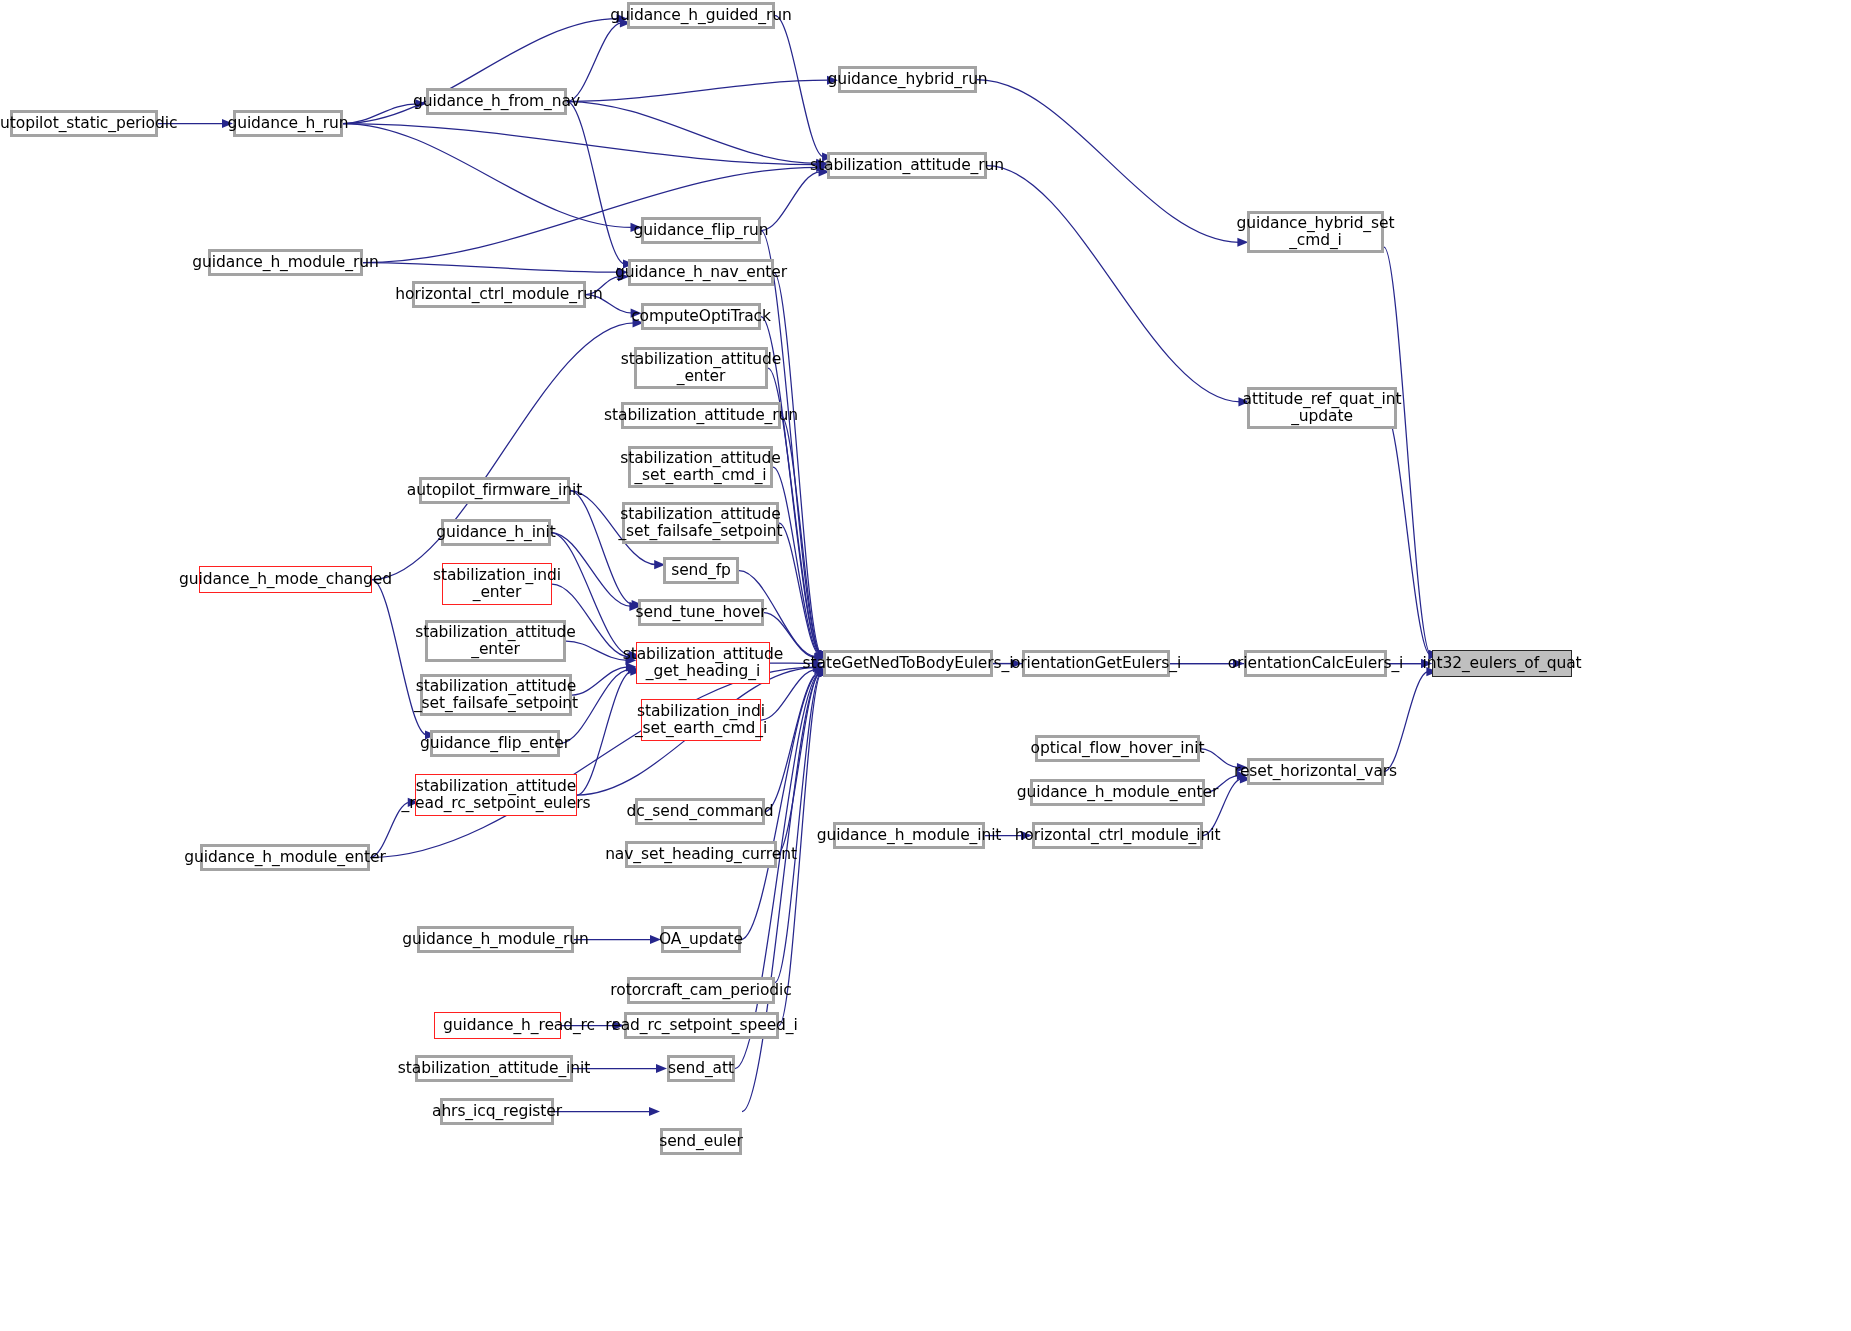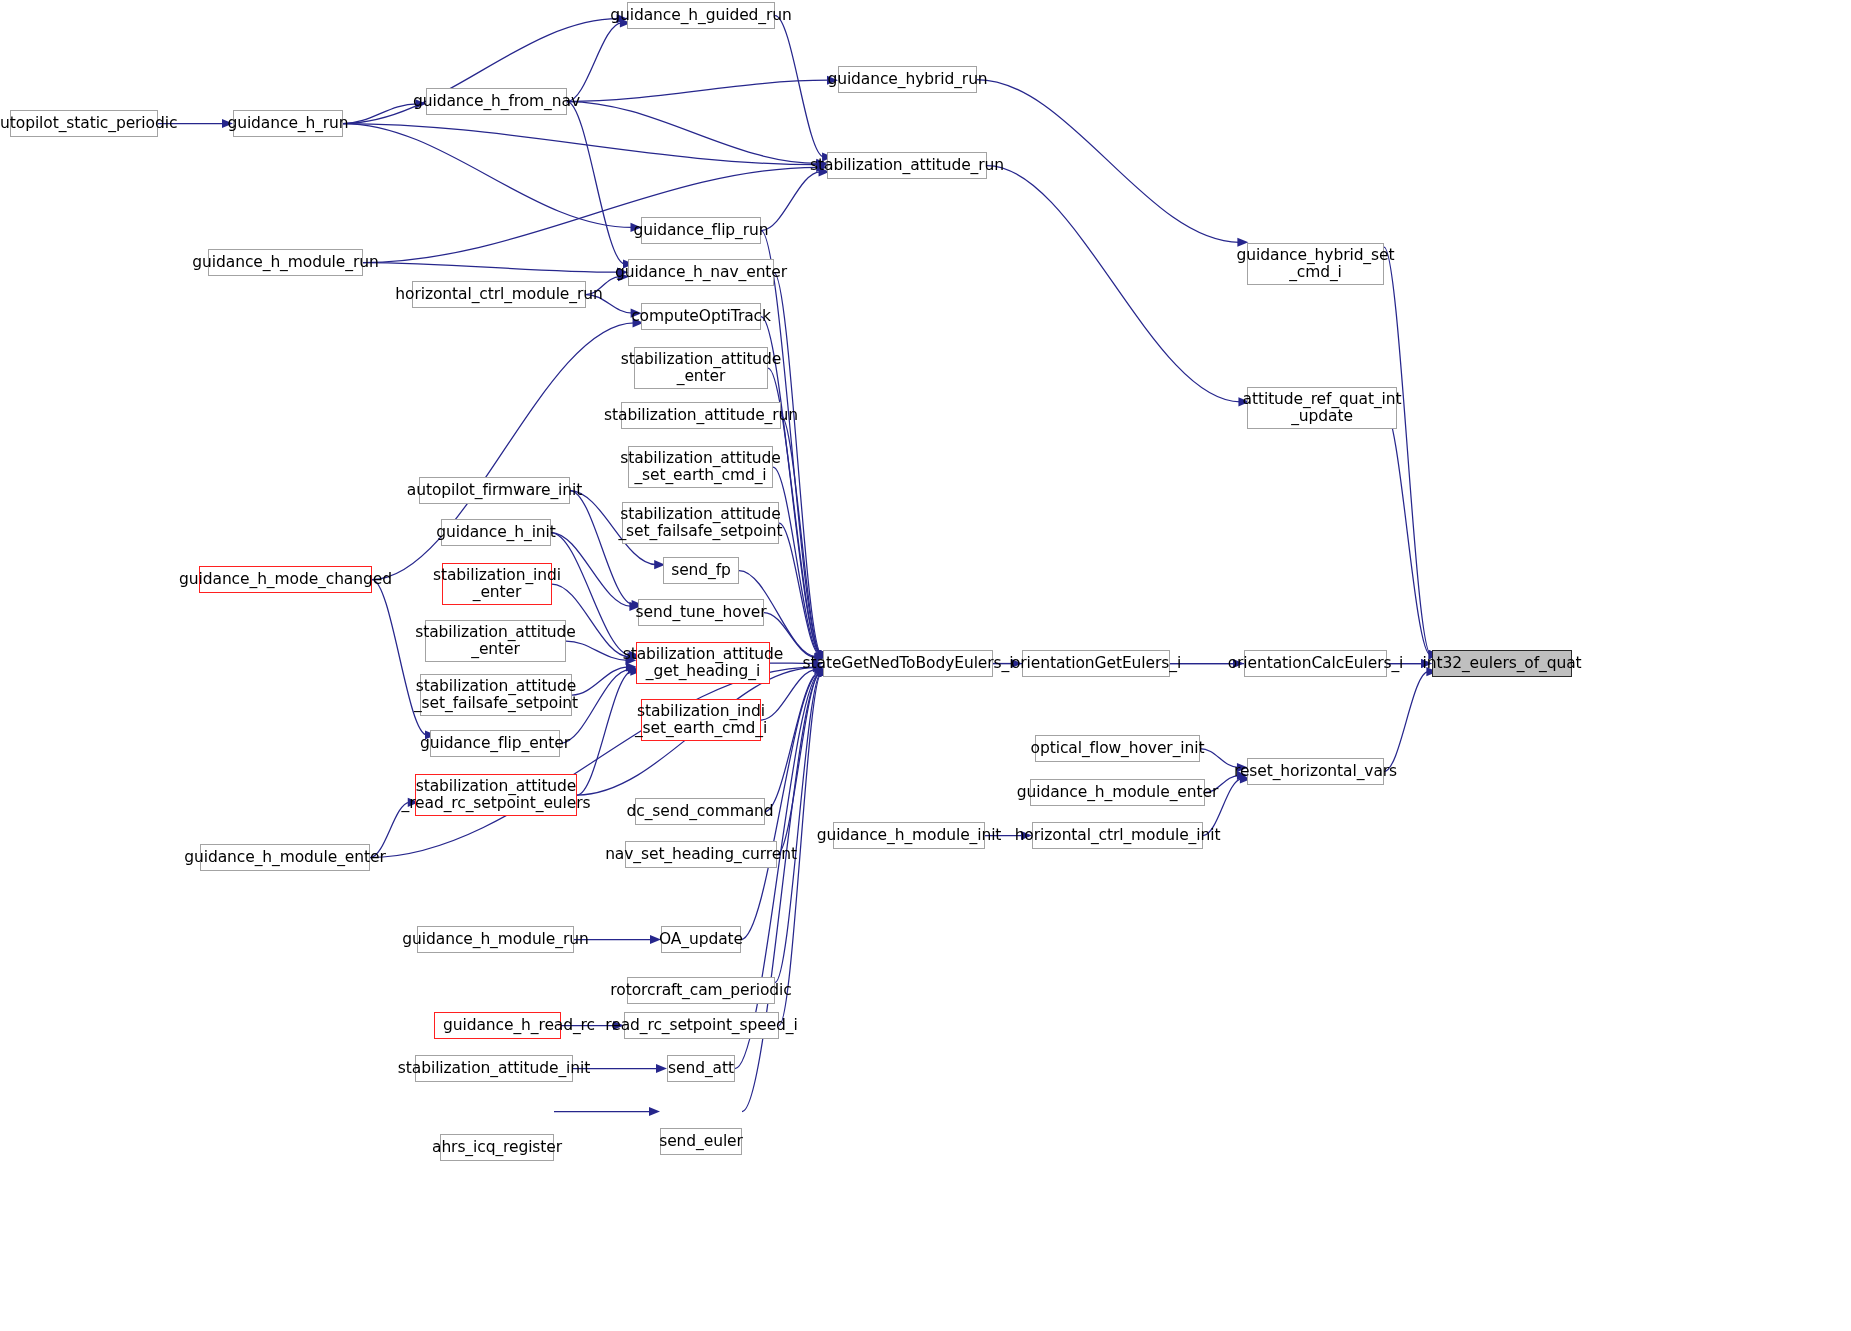--- a/index.html
+++ b/index.html
@@ -1,19 +1,19 @@
 <!DOCTYPE html>
 <html><head>
 <meta charset="utf-8">
 <style>
   html,body{margin:0;padding:0;background:#ffffff;}
   body{font-family:"DejaVu Sans","Liberation Sans",sans-serif;}
   #canvas{position:relative;width:1851px;height:1331px;background:#fff;overflow:hidden;}
   svg#edges{position:absolute;left:0;top:0;width:1851px;height:1331px;}
-  .node{position:absolute;box-sizing:border-box;border:1px solid #a3a3a3;background:#ffffff;
+  .node{position:absolute;box-sizing:border-box;border:3px solid #a3a3a3;background:#ffffff;
         display:flex;align-items:center;justify-content:center;text-align:center;
         font-family:"DejaVu Sans","Liberation Sans",sans-serif;font-size:15.5px;color:#000;
         line-height:1.12;white-space:pre-line;letter-spacing:-0.1px;}
   .node.red{border:1px solid #ff2020;}
   .node.target{background:#bfbfbf;border:1px solid #2a2a2a;}
   .edge{fill:none;stroke:#26268c;stroke-width:1.25px;}
   .arrowfill{fill:#26268c;stroke:none;}
 </style>
 </head>
 <body>
@@ -282,21 +282,21 @@
       <div class="node" style="left: 233px; top: 110px; width: 110px; height: 27px;">guidance_h_run</div>
       <div class="node" style="left: 426px; top: 88px; width: 141px; height: 27px;">guidance_h_from_nav</div>
       <div class="node" style="left: 627px; top: 2px; width: 148px; height: 27px;">guidance_h_guided_run</div>
       <div class="node" style="left: 838px; top: 66px; width: 139px; height: 27px;">guidance_hybrid_run</div>
       <div class="node" style="left: 827px; top: 152px; width: 160px; height: 27px;">stabilization_attitude_run</div>
       <div class="node" style="left: 641px; top: 217px; width: 120px; height: 27px;">guidance_flip_run</div>
       <div class="node" style="left: 208px; top: 249px; width: 155px; height: 27px;">guidance_h_module_run</div>
       <div class="node" style="left: 412px; top: 281px; width: 174px; height: 27px;">horizontal_ctrl_module_run</div>
       <div class="node" style="left: 628px; top: 259px; width: 146px; height: 27px;">guidance_h_nav_enter</div>
       <div class="node" style="left: 641px; top: 303px; width: 120px; height: 27px;">computeOptiTrack</div>
-      <div class="node" style="left: 1247px; top: 243px; width: 137px; height: 42px;">guidance_hybrid_set
+      <div class="node" style="left: 1247px; top: 211px; width: 137px; height: 42px;">guidance_hybrid_set
 _cmd_i</div>
       <div class="node" style="left: 1247px; top: 387px; width: 150px; height: 42px;">attitude_ref_quat_int
 _update</div>
       <div class="node" style="left: 634px; top: 347px; width: 134px; height: 42px;">stabilization_attitude
 _enter</div>
       <div class="node" style="left: 621px; top: 402px; width: 160px; height: 27px;">stabilization_attitude_run</div>
       <div class="node" style="left: 628px; top: 446px; width: 145px; height: 42px;">stabilization_attitude
 _set_earth_cmd_i</div>
       <div class="node" style="left: 622px; top: 502px; width: 157px; height: 42px;">stabilization_attitude
 _set_failsafe_setpoint</div>
@@ -330,16 +330,16 @@
       <div class="node" style="left: 1032px; top: 822px; width: 171px; height: 27px;">horizontal_ctrl_module_init</div>
       <div class="node" style="left: 200px; top: 844px; width: 170px; height: 27px;">guidance_h_module_enter</div>
       <div class="node red" style="left: 199px; top: 566px; width: 173px; height: 27px;">guidance_h_mode_changed</div>
       <div class="node" style="left: 417px; top: 926px; width: 157px; height: 27px;">guidance_h_module_run</div>
       <div class="node" style="left: 661px; top: 926px; width: 80px; height: 27px;">OA_update</div>
       <div class="node" style="left: 627px; top: 969px; width: 148px; height: 27px; margin-top: 8px;">rotorcraft_cam_periodic</div>
       <div class="node red" style="left: 434px; top: 1012px; width: 127px; height: 27px; padding-left: 43px;">guidance_h_read_rc</div>
       <div class="node" style="left: 624px; top: 1012px; width: 155px; height: 27px;">read_rc_setpoint_speed_i</div>
       <div class="node" style="left: 415px; top: 1055px; width: 158px; height: 27px;">stabilization_attitude_init</div>
       <div class="node" style="left: 667px; top: 1055px; width: 68px; height: 27px;">send_att</div>
-      <div class="node" style="left: 440px; top: 1098px; width: 114px; height: 27px; margin-top: 36px;">ahrs_icq_register</div>
+      <div class="node" style="left: 440px; top: 1098px; width: 114px; height: 27px;">ahrs_icq_register</div>
       <div class="node" style="left: 660px; top: 1128px; width: 82px; height: 27px;">send_euler</div>
     </div>
 </div>
 
 </body></html>

